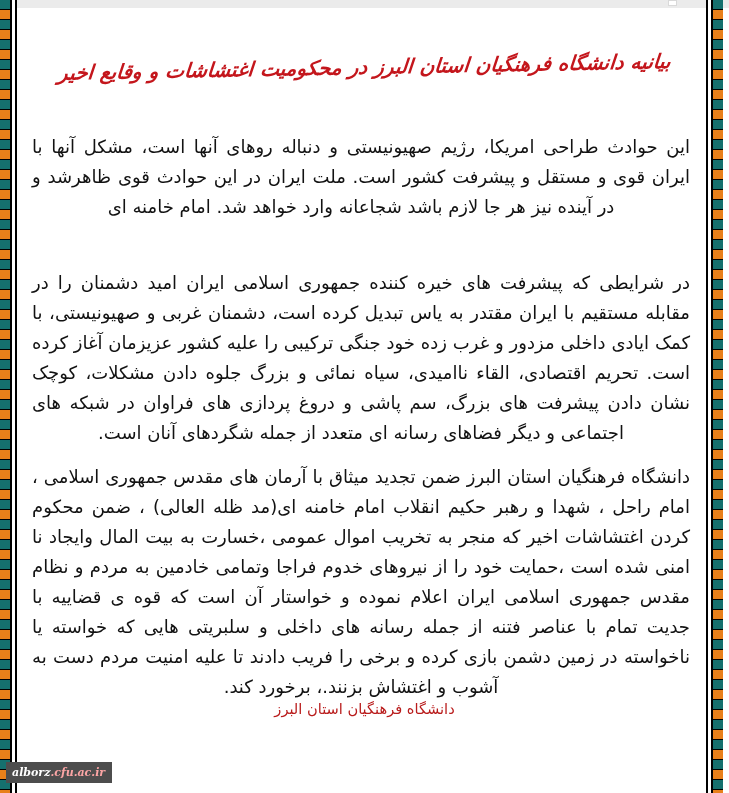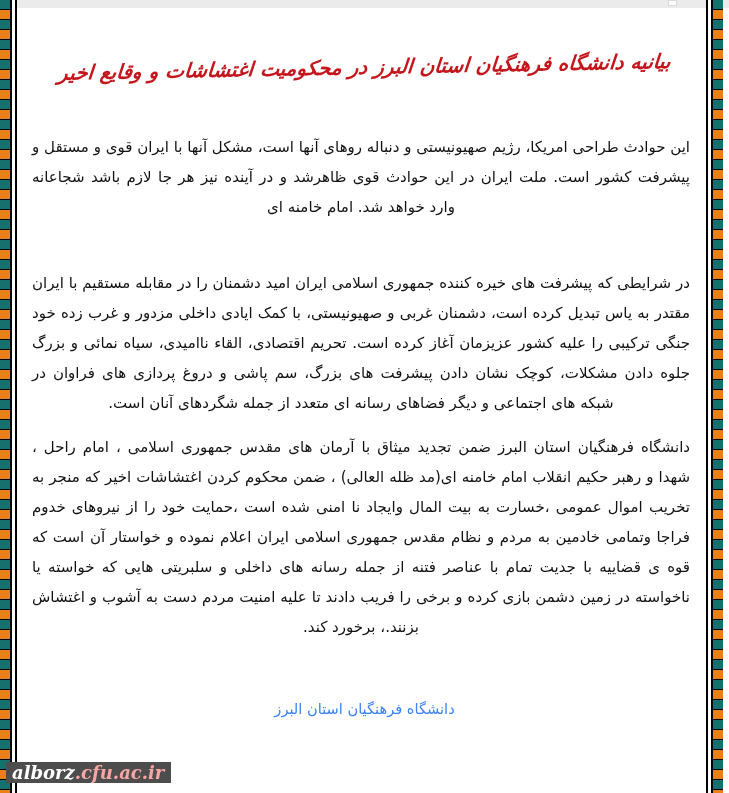--- a/index.html
+++ b/index.html
@@ -83,56 +83,56 @@
 
   
   .body-area {
     position: absolute;
     top: 130px;
     left: 32px;
     width: 658px;
     direction: rtl;
     text-align: justify;
     color: #121212;
-    font-size: 15px;
+    font-size: 18px;
     line-height: 30px;
     font-family: "DejaVu Sans", "Liberation Sans", sans-serif;
   }
   .para {
     margin: 0 0 0 0;
     text-align: justify;
     text-align-last: center;
     direction: rtl;
   }
   .para.p1 { padding-top: 2px; }
   .gap-lg { height: 46px; }
   .gap-sm { height: 14px; }
 
   .signature {
     position: absolute;
     top: 700px;
     left: 25px;
     width: 679px;
     text-align: center;
     direction: rtl;
-    color: #3b82f6;
+    color: #b91c1c;
     font-size: 14.6px;
     font-family: "DejaVu Sans", "Liberation Sans", sans-serif;
   }
 
   
   .watermark {
     position: absolute;
     left: 6px;
     top: 762px;
     height: 21px;
     background: #4d4d4d;
     color: #ffffff;
     padding: 2px 7px 2px 6px;
-    font-size: 18px;
+    font-size: 11px;
     font-weight: bold;
     font-style: italic;
     line-height: 17px;
     display: inline-flex;
     align-items: center;
     font-family: "DejaVu Serif", "Liberation Serif", serif;
     white-space: nowrap;
   }
   .watermark .wm-name { color: #ffffff; }
   .watermark .wm-domain { color: #fca5a5; }

